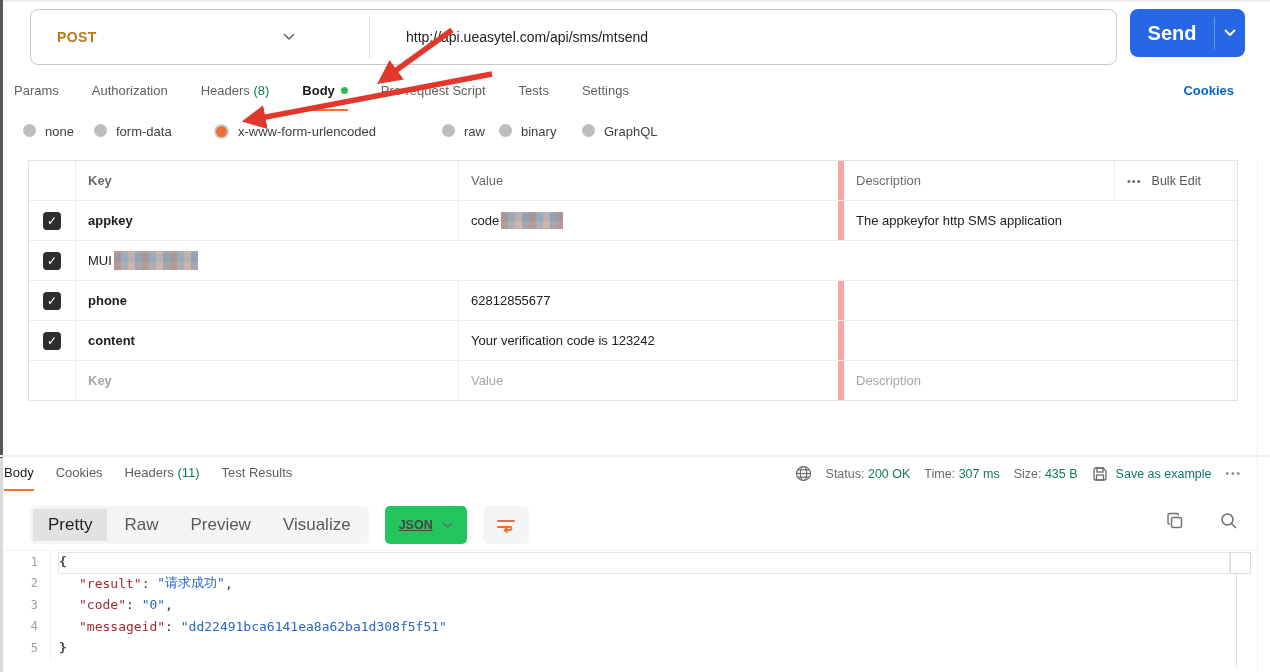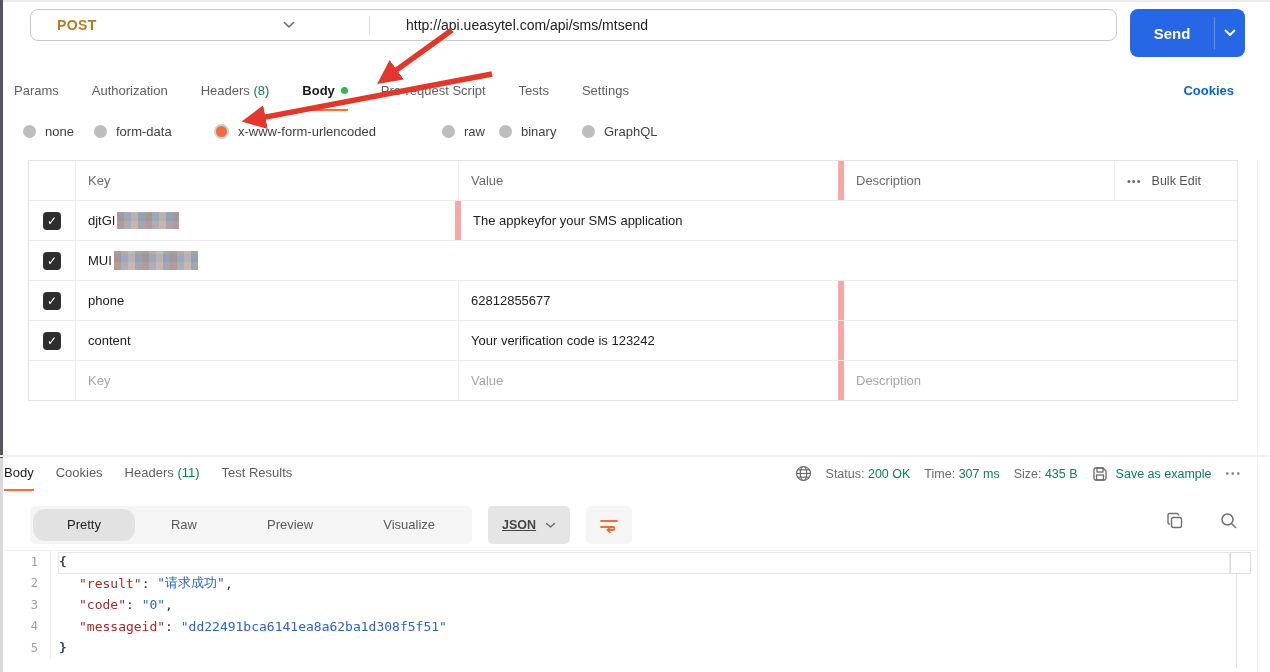--- a/index.html
+++ b/index.html
@@ -7,61 +7,61 @@
   .screen {
     position:relative; width:1270px; height:672px; background:#fff; overflow:hidden;
     font-family:"Liberation Sans", sans-serif; color:#212121;
   }
   .top-edge { position:absolute; left:0; top:0; width:100%; height:2px; background:#ececec; }
   .edge-dark { position:absolute; left:0; top:0; width:3px; height:458px; background:#57565c; }
   .edge-light { position:absolute; left:0; top:458px; width:3px; height:214px; background:#d9d9d9; }
   .panel-edge { position:absolute; left:1257px; top:160px; width:1px; height:512px; background:#efefef; }
 
   
-  .url-bar { position:absolute; left:30px; top:9px; width:1087px; height:32px;
+  .url-bar { position:absolute; left:30px; top:9px; width:1087px; height:56px;
     border:1px solid #c9c9c9; border-radius:8px; background:#fff; display:flex; align-items:stretch; }
   .method-wrap { position:relative; width:338px; flex:none; cursor:pointer; }
   .method { position:absolute; left:26px; top:50%; transform:translateY(-50%);
     font-size:14px; font-weight:700; letter-spacing:.4px; color:#b7791f; }
   .method-chevron { position:absolute; left:252px; top:50%; transform:translateY(-50%); }
   .url-divider { width:1px; background:#e0e0e0; margin:6px 0; }
   .url-text { flex:1; display:flex; align-items:center; padding-left:36px; font-size:14px; color:#212121; }
 
   .send-btn { position:absolute; left:1130px; top:9px; width:115px; height:48px;
     background:#2767e6; border-radius:8px; display:flex; color:#fff; cursor:pointer; }
   .send-main { width:84px; display:flex; align-items:center; justify-content:center;
-    font-size:15px; font-weight:700; }
+    font-size:20px; font-weight:700; }
   .send-sep { width:1px; background:rgba(255,255,255,.3); margin:8px 0; }
   .send-caret { flex:1; display:flex; align-items:center; justify-content:center; }
 
   
   .req-tabs { position:absolute; left:14px; top:83px; display:flex; gap:33px;
     font-size:13px; color:#5f5f5f; align-items:flex-start; }
   .req-tab { padding-bottom:11px; cursor:pointer; white-space:nowrap; }
   .req-tab.active { color:#1a1a1a; font-weight:700; border-bottom:2px solid #ff6c37;
     display:flex; align-items:center; gap:6px; }
   .green-dot { width:7px; height:7px; border-radius:50%; background:#2dbd4f; display:inline-block; }
   .count-green { color:#0a7d4f; }
   .cookies-link { position:absolute; right:36px; top:83px; font-size:13px; font-weight:700;
     color:#0265d2; cursor:pointer; }
 
   
   .modes { position:absolute; left:0; top:124px; height:20px; width:100%; font-size:13px; color:#3f3f3f; }
-  .mode { position:absolute; top:0; display:flex; align-items:center; gap:9px; cursor:pointer; }
+  .mode { position:absolute; top:0; display:flex; align-items:flex-start; gap:9px; cursor:pointer; }
   .radio { width:13px; height:13px; border-radius:50%; background:#bdbdbd; flex:none; }
   .mode.sel .radio { background:#f26b3a; border:2px solid #cdcdcd; width:15px; height:15px; }
 
   
   .ptable { position:absolute; left:28px; top:160px; width:1210px;
     border:1px solid #e3e3e3; background:#fff; font-size:13px; }
   .trow { display:flex; height:40px; border-top:1px solid #ececec; align-items:stretch; }
   .trow.thead { height:39px; border-top:none; color:#6b6b6b; }
   .cell { display:flex; align-items:center; padding-left:12px; overflow:hidden; white-space:nowrap; }
   .c-check { width:46px; justify-content:center; padding-left:0; flex:none; }
-  .c-key   { width:383px; border-left:1px solid #ececec; flex:none; }
+  .c-key   { width:383px; border-left:1px solid #ececec; flex:none;font-weight:bold; }
   .c-val   { width:380px; border-left:1px solid #ececec; flex:none; }
   .c-desc  { flex:1; border-left:6px solid #fca5a5; }
   .c-bulk  { width:123px; border-left:1px solid #ececec; flex:none; color:#555;
     display:flex; align-items:center; gap:10px; font-size:12.5px; cursor:pointer; }
   .bulk-dots { letter-spacing:1px; color:#666; font-size:11px; }
   .checkbox { width:18px; height:18px; border-radius:4px; background:#2e2e2e; color:#fff;
     display:flex; align-items:center; justify-content:center; font-size:12px; cursor:pointer; }
   .ph { color:#a6a6a6; }
   .redact { display:inline-block; vertical-align:-3px; margin-left:2px;
     background:
@@ -78,23 +78,23 @@
   .resp-tab { padding-bottom:9px; cursor:pointer; white-space:nowrap; }
   .resp-tab.active { color:#1a1a1a; border-bottom:2px solid #ff6c37; }
   .resp-meta { position:absolute; right:28px; top:6px; display:flex; align-items:center; gap:14px;
     font-size:12.5px; color:#6b6b6b; }
   .meta-val { color:#0e7e56; }
   .save-ex { display:flex; align-items:center; gap:8px; color:#0f766e; cursor:pointer; }
   .meta-more { color:#8a8a8a; font-size:10px; letter-spacing:2px; cursor:pointer; }
 
   .resp-toolbar { position:absolute; left:30px; top:506px; height:38px; display:flex; gap:16px; }
   .seg { display:flex; background:#f5f5f5; border-radius:5px; padding:3px; gap:2px; }
-  .seg-item { padding:0 34px; line-height:32px; font-size:13px; color:#5a5a5a; border-radius:12px; cursor:pointer; }
+  .seg-item { padding:0 15px; line-height:32px; font-size:17px; color:#5a5a5a; border-radius:0; cursor:pointer; }
   .seg-item.active { background:#e2e2e2; color:#1f1f1f; }
-  .json-dd { background:#e5e5e5; border-radius:5px; padding:0 14px; display:flex; align-items:center;
+  .json-dd { background:#22c55e; border-radius:5px; padding:0 14px; display:flex; align-items:center;
     gap:9px; font-size:12.5px; font-weight:700; color:#454545; cursor:pointer;text-decoration:underline; }
   .wrap-btn { background:#f5f5f5; border-radius:5px; width:46px; display:flex;
     align-items:center; justify-content:center; cursor:pointer; }
   .resp-tools { position:absolute; right:32px; top:512px; display:flex; gap:36px; }
   .tool-ic { cursor:pointer; display:flex; align-items:center; }
 
   
   .code-area { position:absolute; left:4px; top:550px; width:1253px; height:120px;
     font-family:"DejaVu Sans Mono", monospace; font-size:13px; border-top:1px solid #f3f3f3; }
   .code-line { display:flex; height:21.5px; align-items:center; position:relative; z-index:2; }
@@ -199,25 +199,26 @@
         <span>Bulk Edit</span>
       </div>
     </div>
 
     <div class="trow">
       <div class="cell c-check">
           <span class="checkbox">
             <span>✓</span>
           </span>
         </div>
+      <div class="cell c-key">appkey</div>
       <div class="cell c-val">
-          <span>djtGI</span>
+          <span>code</span>
           <span class="redact redact-a"></span>
         </div>
-      <div class="cell c-desc">The appkeyfor your SMS application</div>
+      <div class="cell c-desc">The appkeyfor http SMS application</div>
     </div>
 
     <div class="trow">
       <div class="cell c-check">
           <span class="checkbox">
             <span>✓</span>
           </span>
         </div>
       <div class="cell c-val">
           <span>MUI</span>

